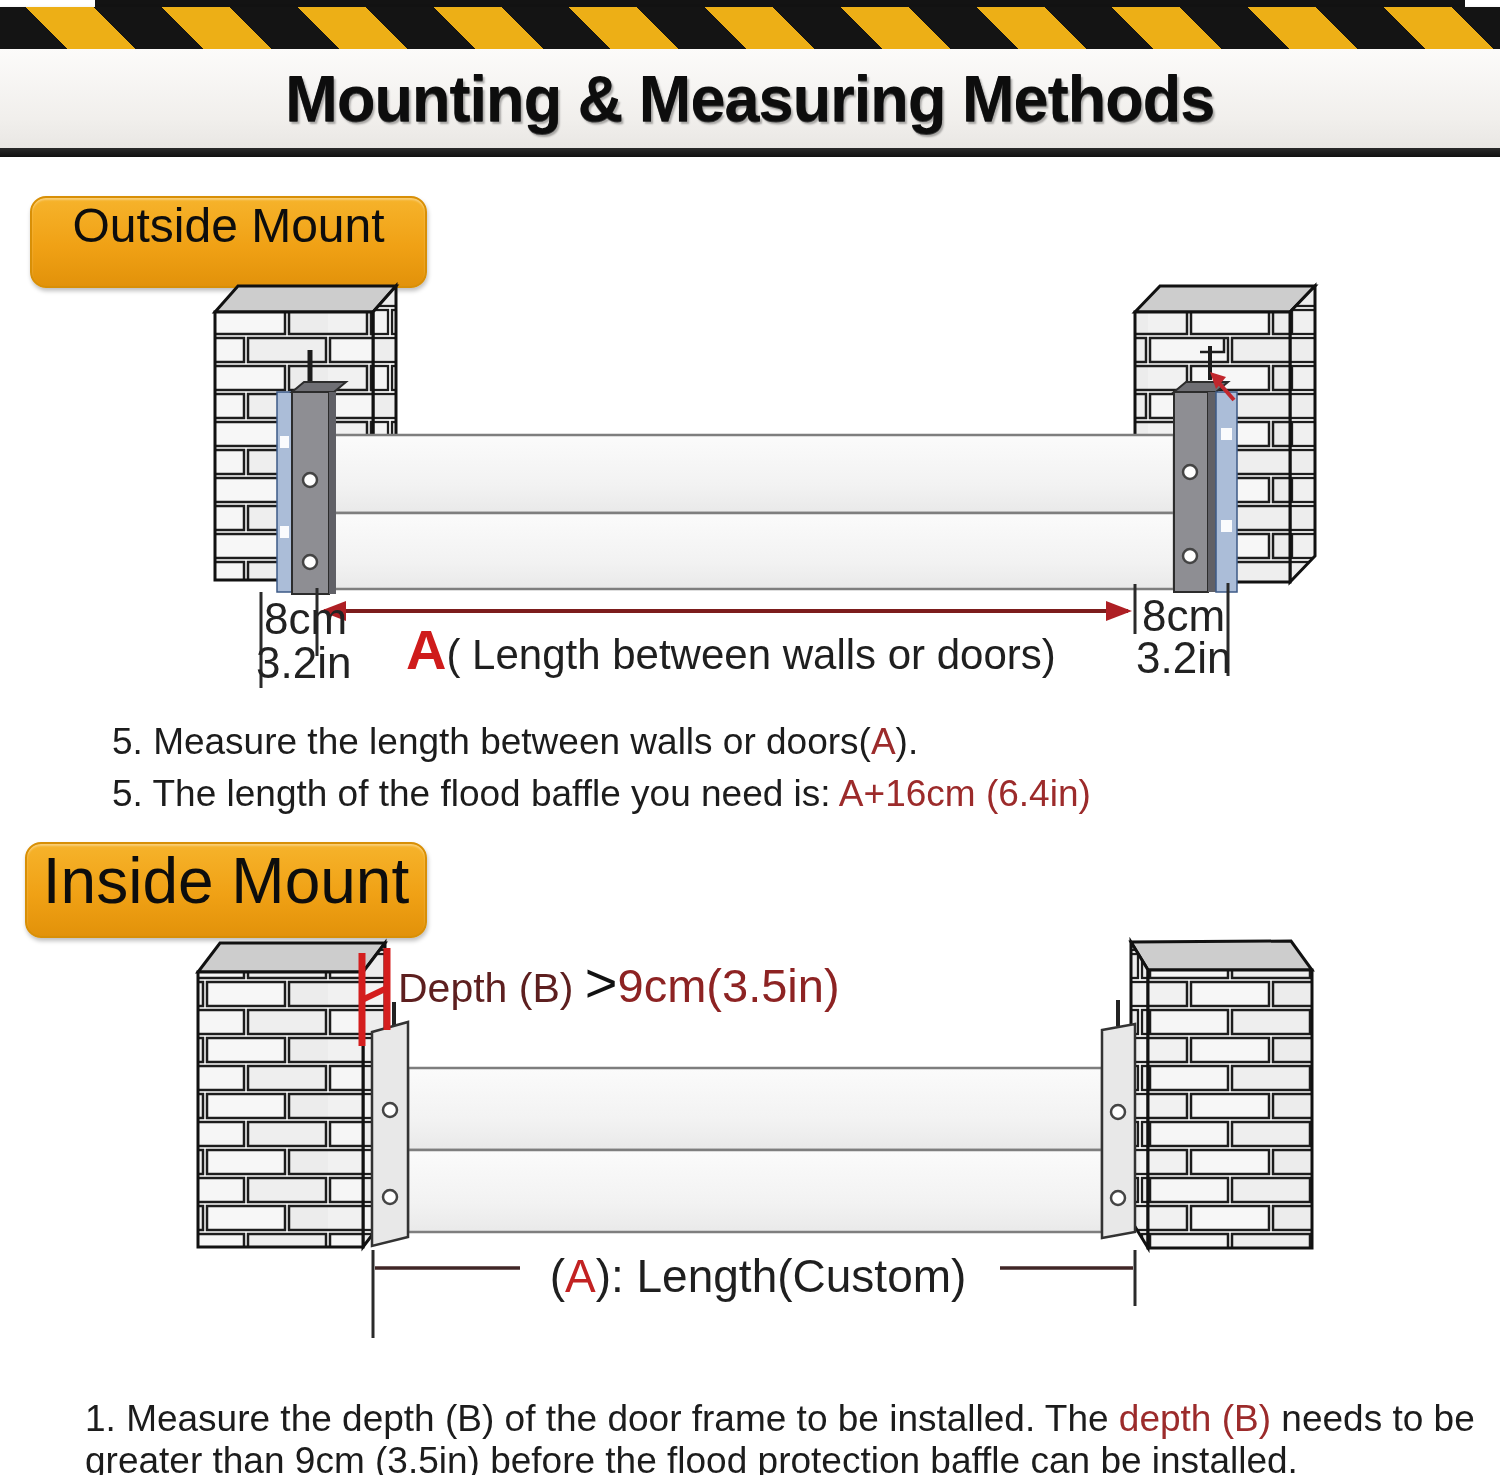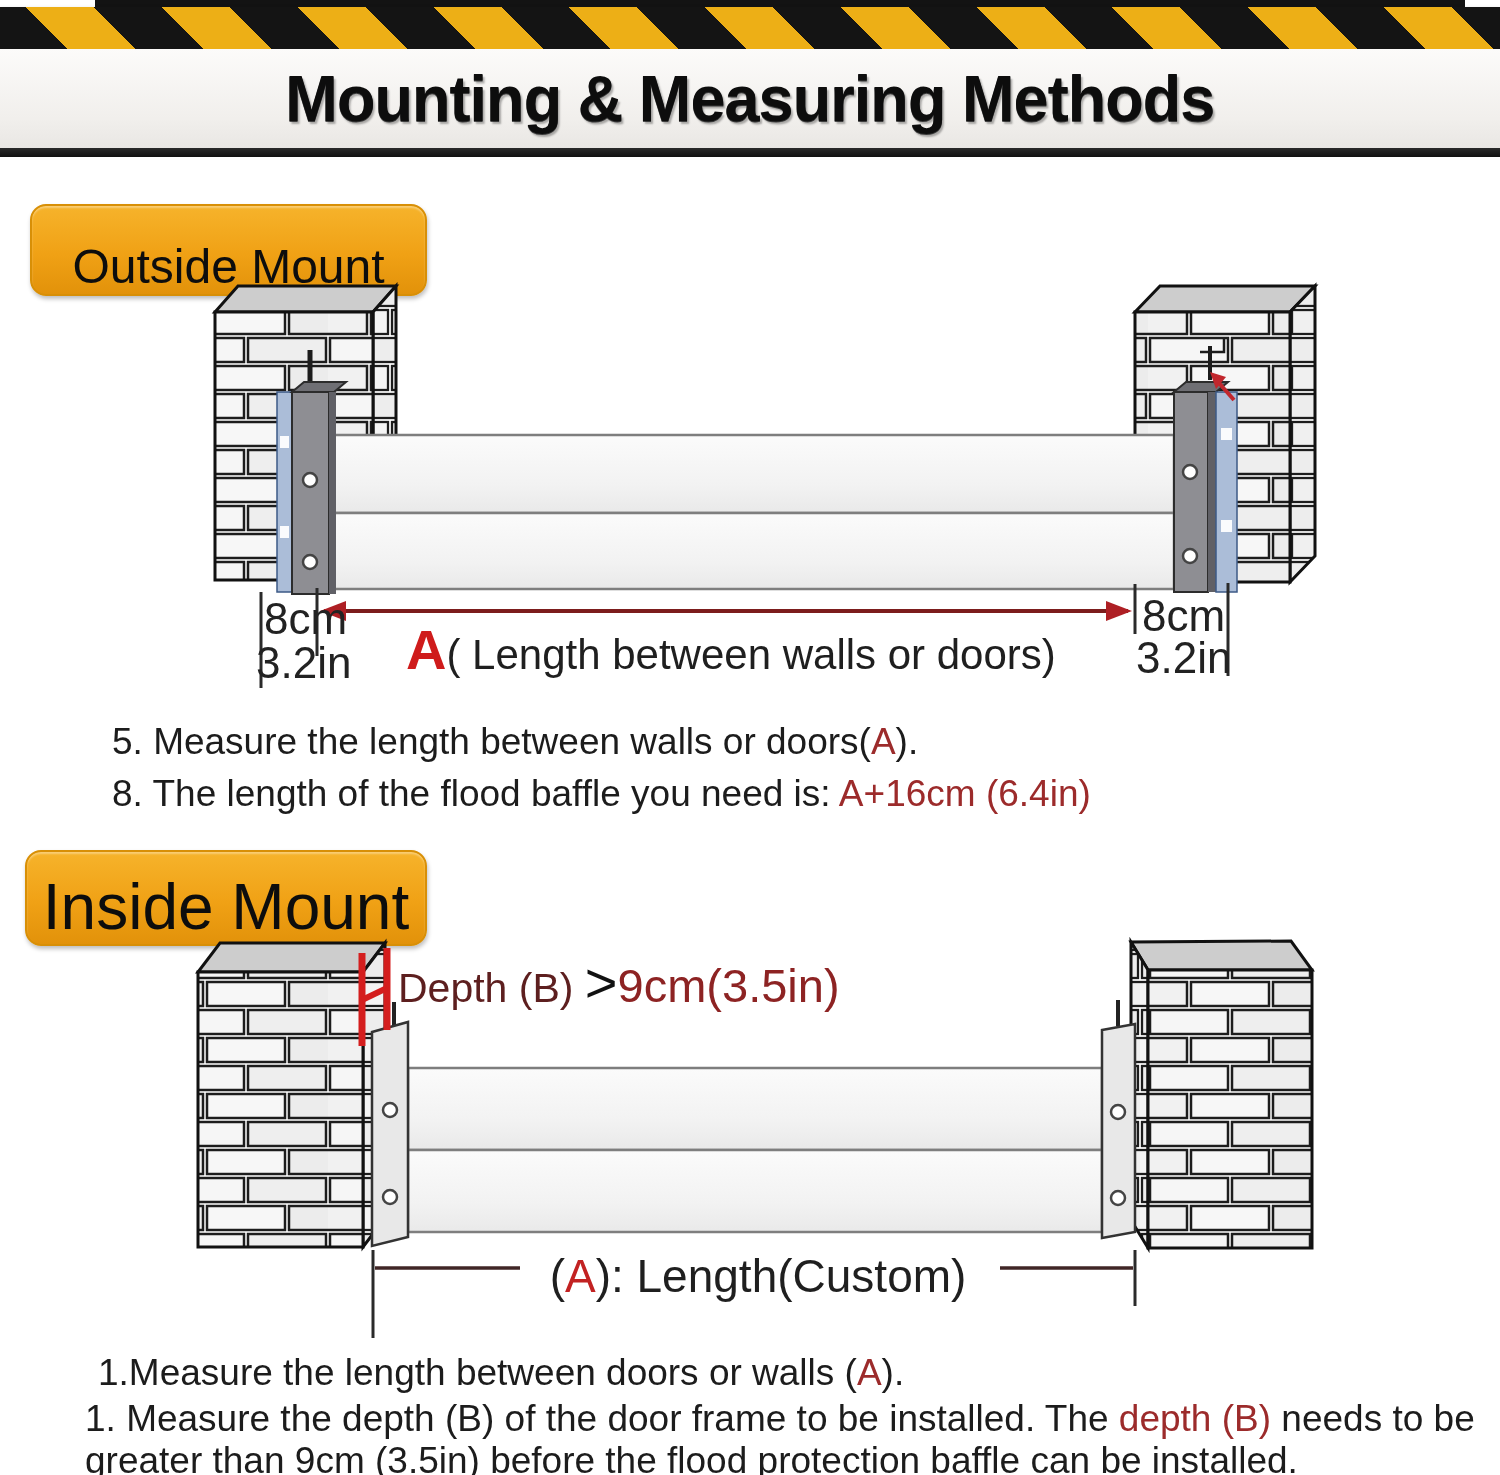--- a/index.html
+++ b/index.html
@@ -13,24 +13,24 @@
         box-shadow:0 3px 5px rgba(0,0,0,.35);}
   .title-band{position:absolute;left:0;top:49px;width:1500px;height:99px;
         background:linear-gradient(180deg,#fcfbfa 0%,#f1efec 70%,#e9e7e4 100%);
         display:flex;align-items:center;justify-content:center;text-align:right;}
   .title-band h1{margin:0;font-size:65px;font-weight:bold;letter-spacing:-1px;color:#0d0d0d;
         transform:scaleX(.97);text-shadow:2px 3px 2px rgba(0,0,0,.30),0 1px 0 #555;}
   .title-rule{position:absolute;left:0;top:148px;width:1500px;height:9px;
         background:linear-gradient(180deg,#2a2a2a,#111);}
 
   
-  .badge{position:absolute;display:flex;align-items:flex-end;justify-content:center;
+  .badge{position:absolute;display:flex;align-items:flex-start;justify-content:center;
         background:linear-gradient(180deg,#f6b32b 0%,#f0a115 55%,#e2920a 100%);
         border:2px solid #d88f06;border-radius:16px;color:#0d0d0d;
-        box-shadow:inset 0 2px 2px rgba(255,255,255,.35), 1px 3px 4px rgba(0,0,0,.25);margin-top:8px;}
+        box-shadow:inset 0 2px 2px rgba(255,255,255,.35), 1px 3px 4px rgba(0,0,0,.25);}
   .badge-outside{left:30px;top:196px;width:393px;height:88px;font-size:48px;}
   .badge-inside{left:25px;top:842px;width:398px;height:92px;font-size:64px;}
 
   
   .diagram{position:absolute;left:0;}
   #outside-svg{top:270px;width:1500px;height:440px;}
   #inside-svg{top:930px;width:1500px;height:410px;}
   svg text{font-family:"Liberation Sans", sans-serif;}
 
   
@@ -140,21 +140,21 @@
       <text x="264" y="634" font-size="44" fill="#222">8cm</text>
       <text x="256" y="678" font-size="44" fill="#222">3.2in</text>
       <text x="1142" y="631" font-size="44" fill="#222">8cm</text>
       <text x="1136" y="673" font-size="44" fill="#222">3.2in</text>
       <text x="406" y="669"><tspan font-size="56" font-weight="bold" fill="#CF1B1B">A</tspan><tspan font-size="42" fill="#1f1f1f">( Length between walls or doors)</tspan></text>
     </g>
   </svg>
 
   <div class="steps-outside">
     <div><span>5. Measure the length between walls or doors(</span><span class="red">A</span><span>).</span></div>
-    <div><span>8. The length of the flood baffle you need is: </span><span class="red">A+16cm (6.4in)</span></div>
+    <div><span>5. The length of the flood baffle you need is: </span><span class="red">A+16cm (6.4in)</span></div>
   </div>
 
   <div class="badge badge-inside">
     <span>Inside Mount</span>
   </div>
 
   <svg id="inside-svg" class="diagram" viewBox="0 930 1500 410">
 
     <g>
       <polygon points="198,972 363,972 385,943 220,943" fill="#cdcdcd" stroke="#111" stroke-width="3"></polygon>
@@ -197,16 +197,15 @@
 
     <g>
       <line x1="373" y1="1250" x2="373" y2="1338" stroke="#2a2a2a" stroke-width="3"></line>
       <line x1="1135" y1="1250" x2="1135" y2="1306" stroke="#2a2a2a" stroke-width="3"></line>
       <line x1="375" y1="1268" x2="520" y2="1268" stroke="#402626" stroke-width="3.5"></line>
       <line x1="1000" y1="1268" x2="1133" y2="1268" stroke="#402626" stroke-width="3.5"></line>
       <text x="758" y="1292" text-anchor="middle"><tspan font-size="46" fill="#1f1f1f">(</tspan><tspan font-size="46" fill="#C22222">A</tspan><tspan font-size="46" fill="#1f1f1f">): Length(Custom)</tspan></text>
     </g>
   </svg>
 
-  <div class="steps-inside-1"><span>1.Measure the length between doors or walls (</span><span class="red">A</span><span>).</span></div>
   <div class="steps-inside-2"><span>1. Measure the depth (B) of the door frame to be installed. The </span><span class="red">depth (B)</span><span> needs to be greater than 9cm (3.5in) before the flood protection baffle can be installed.</span></div>
 
 </div>
 
 </body></html>

